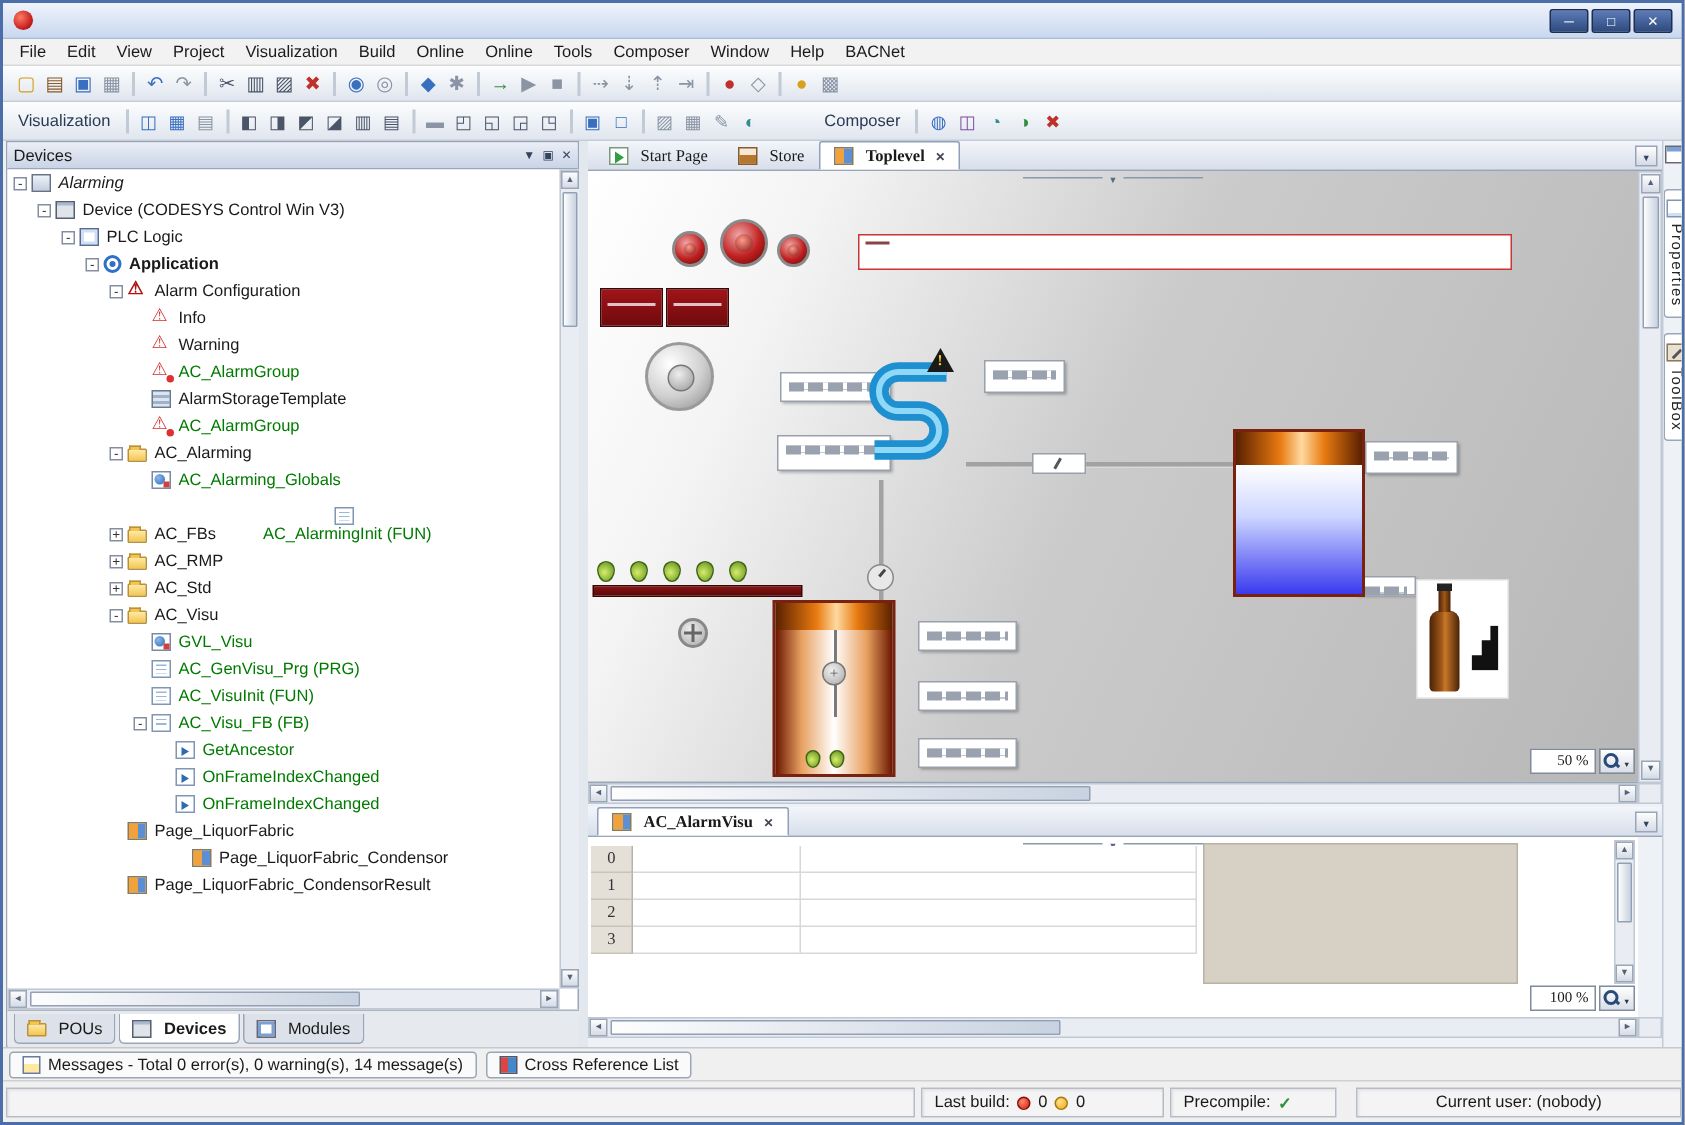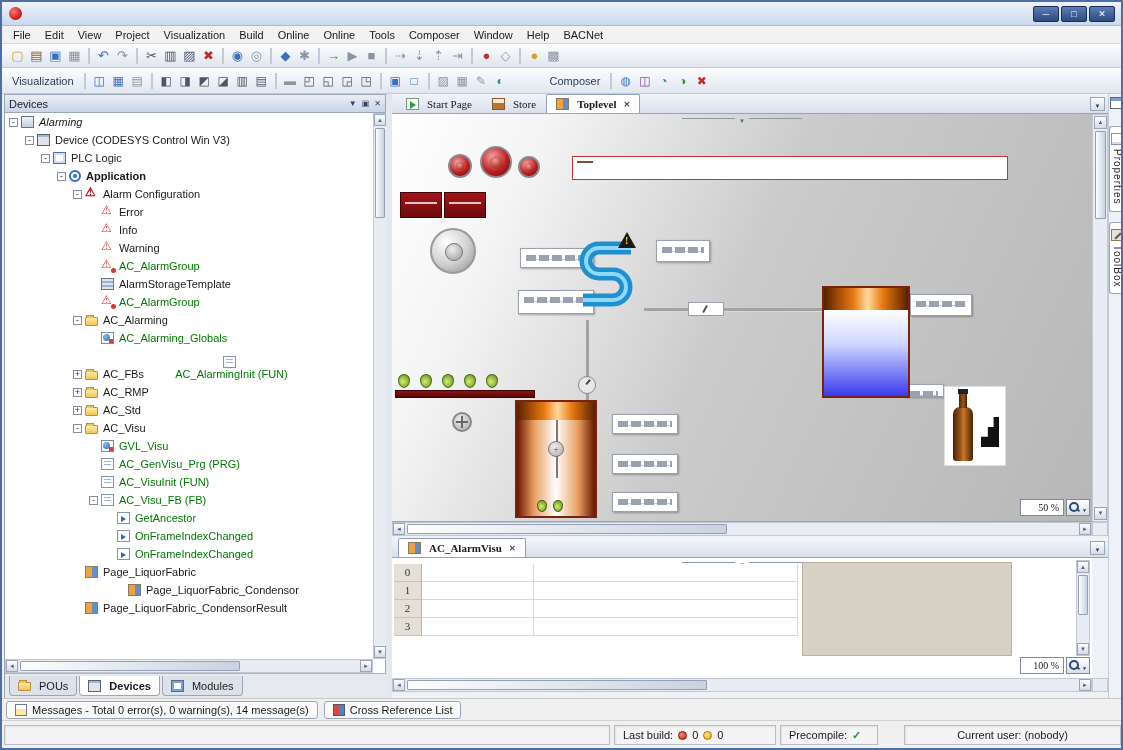--- a/index.html
+++ b/index.html
@@ -379,25 +379,20 @@
           <span class="ticon" data-name="application-icon"></span>
           <span class="lbl bold" data-name="tree-item-label">Application</span>
         </div>
 
         <div class="trow" data-name="tree-item" style="padding-left: 68px;">
           <span class="tg" data-name="expand-toggle-icon">-</span>
           <span class="ticon" data-name="alarm-config-icon"></span>
           <span class="lbl" data-name="tree-item-label">Alarm Configuration</span>
         </div>
 
-        <div class="trow" data-name="tree-item" style="padding-left: 84px;">
-          <span class="tg" data-name="expand-toggle-icon"></span>
-          <span class="ticon" data-name="alarm-class-icon"></span>
-          <span class="lbl" data-name="tree-item-label">Error</span>
-        </div>
 
         <div class="trow" data-name="tree-item" style="padding-left: 84px;">
           <span class="tg" data-name="expand-toggle-icon"></span>
           <span class="ticon" data-name="alarm-class-icon"></span>
           <span class="lbl" data-name="tree-item-label">Info</span>
         </div>
 
         <div class="trow" data-name="tree-item" style="padding-left: 84px;">
           <span class="tg" data-name="expand-toggle-icon"></span>
           <span class="ticon" data-name="alarm-class-icon"></span>
@@ -757,21 +752,21 @@
 
   <div id="statusbar" data-name="status-bar">
     <div class="sseg" style="left:2px;width:606px;" data-name="status-message-area"></div>
     <div class="sseg" style="left:612px;width:162px;" data-name="last-build-status">
       <span data-name="last-build-label">Last build:</span>
       <span class="dot err" data-name="error-count-icon"></span>
       <span data-name="error-count">0</span>
       <span class="dot wrn" data-name="warning-count-icon"></span>
       <span data-name="warning-count">0</span>
     </div>
-    <div class="sseg" style="left:778px;width:98px;" data-name="precompile-status">
+    <div class="sseg" style="left:778px;width:111px;" data-name="precompile-status">
       <span data-name="precompile-label">Precompile:</span>
       <span class="check" data-name="precompile-ok-icon">✓</span>
     </div>
     <div class="sseg" style="left:902px;width:217px;justify-content:center;" data-name="current-user-status">
       <span data-name="current-user-label">Current user: (nobody)</span>
     </div>
   </div>
 
 </div>
 

